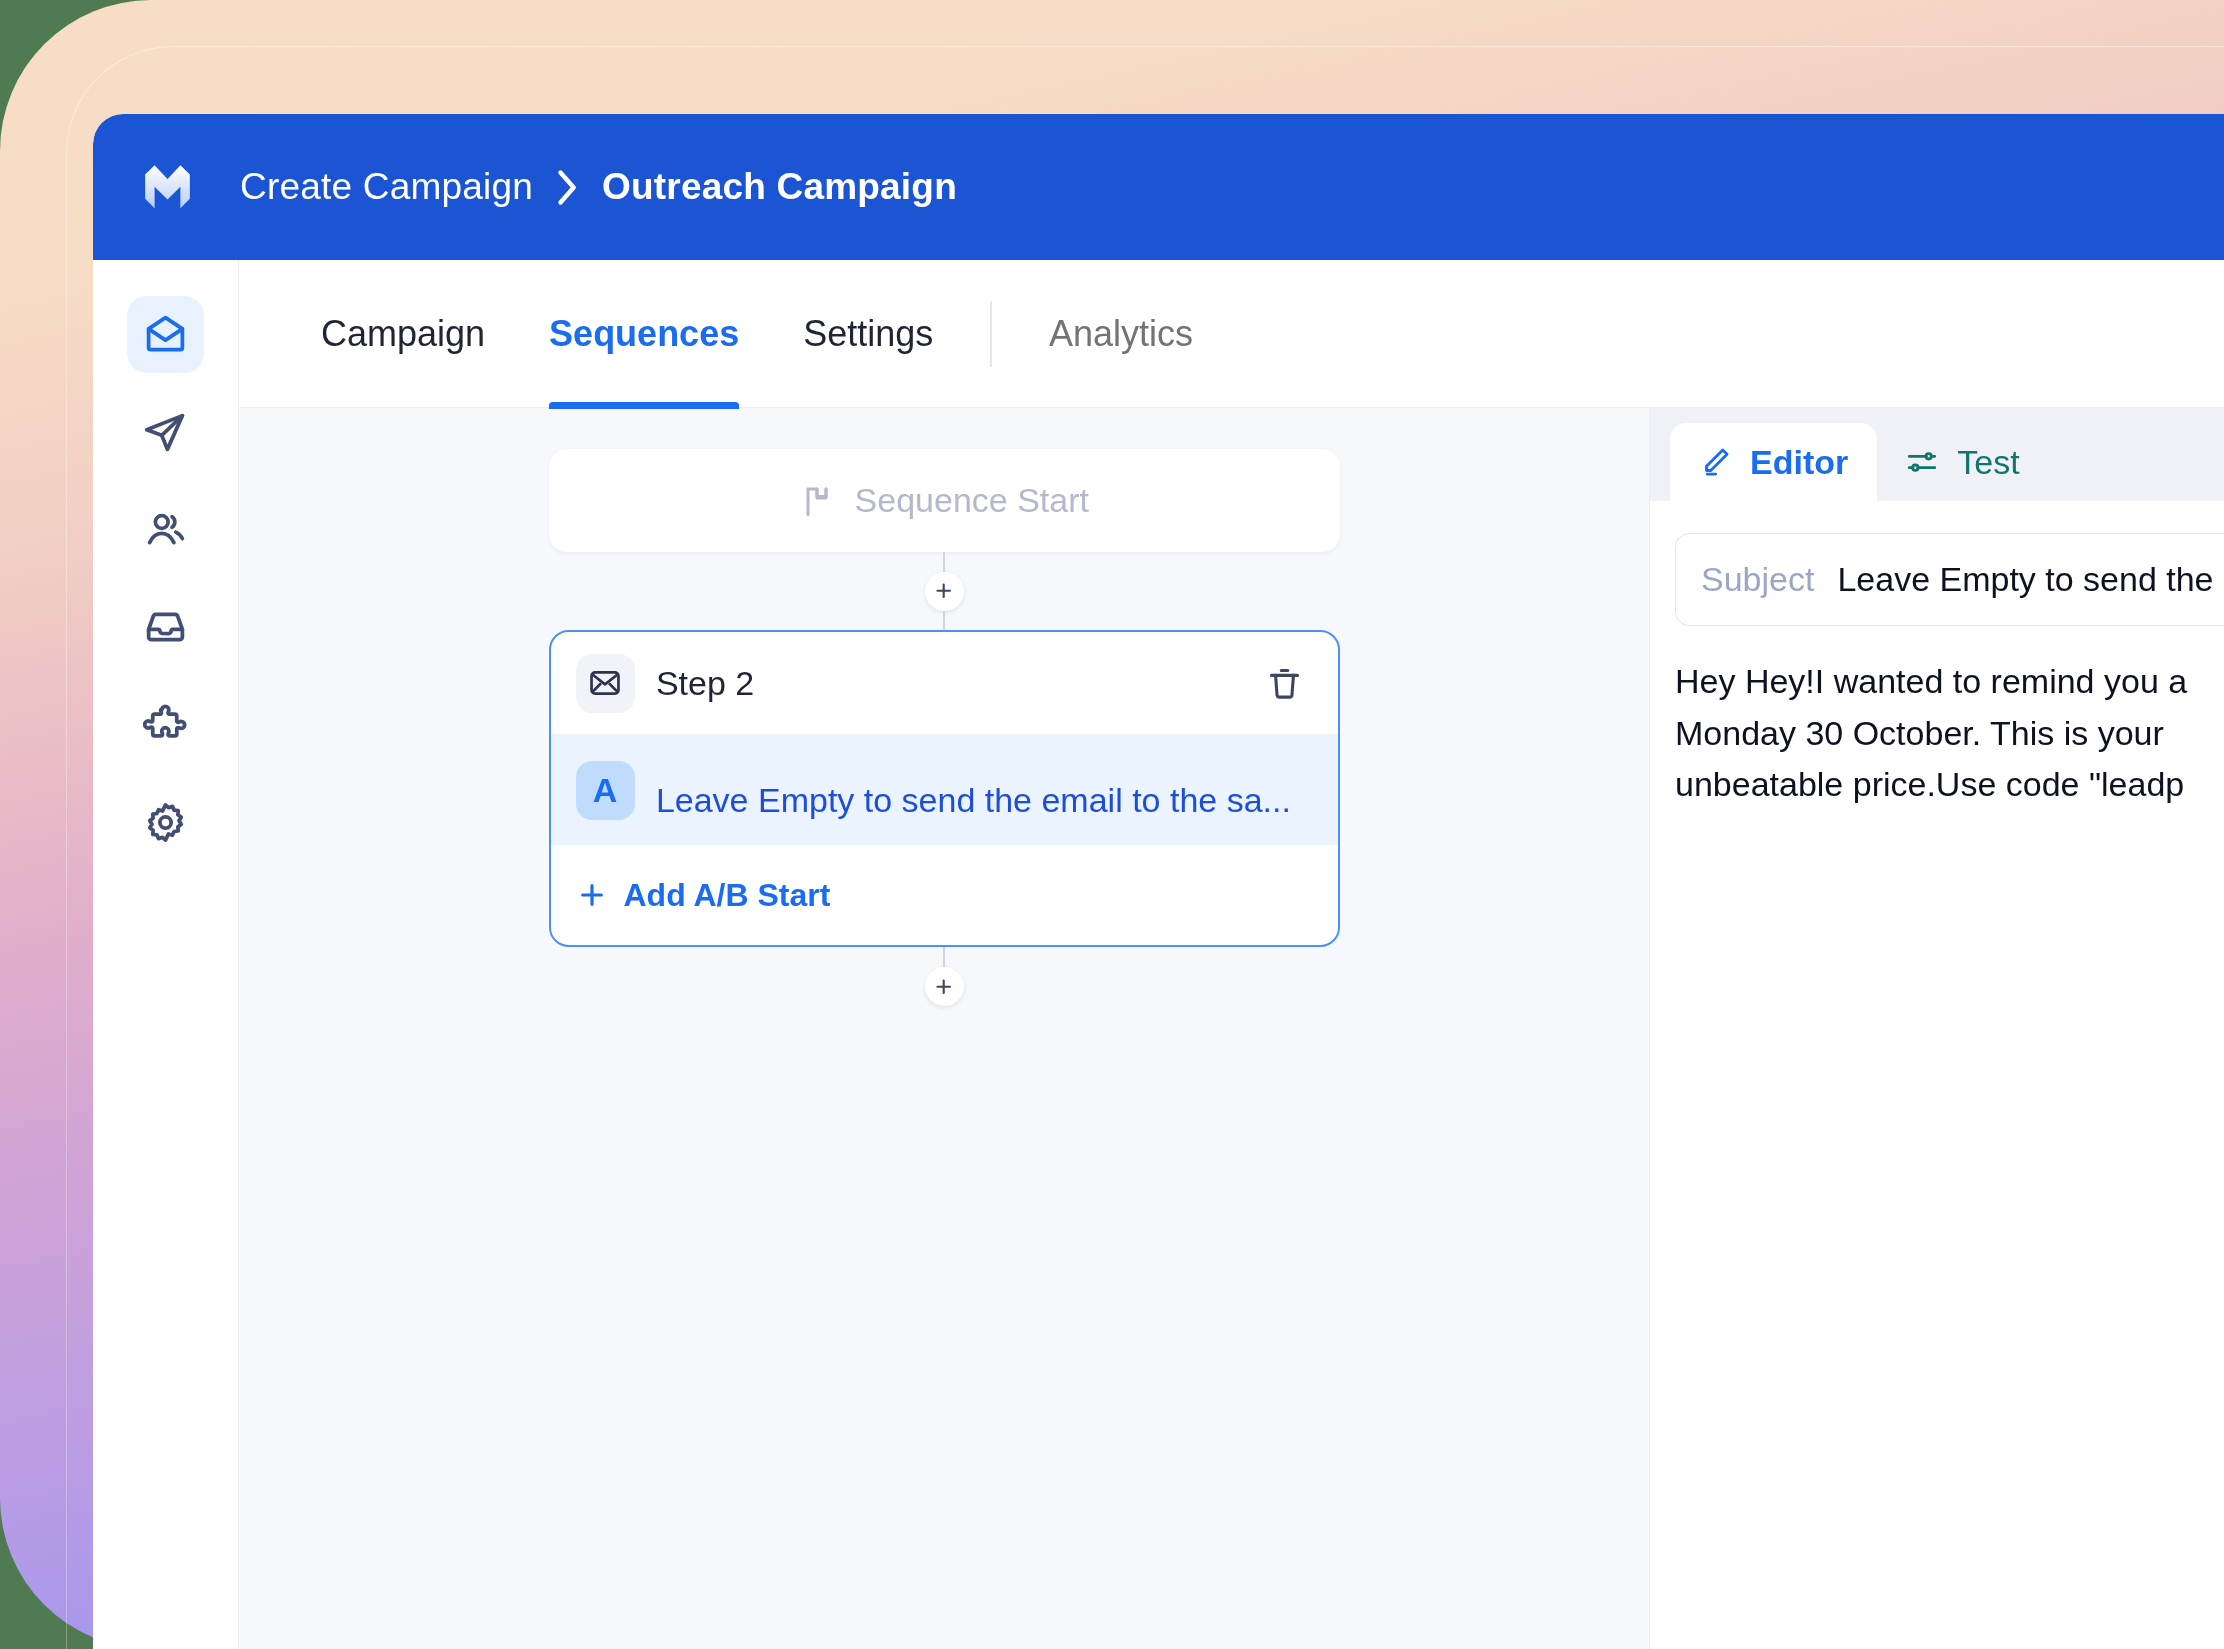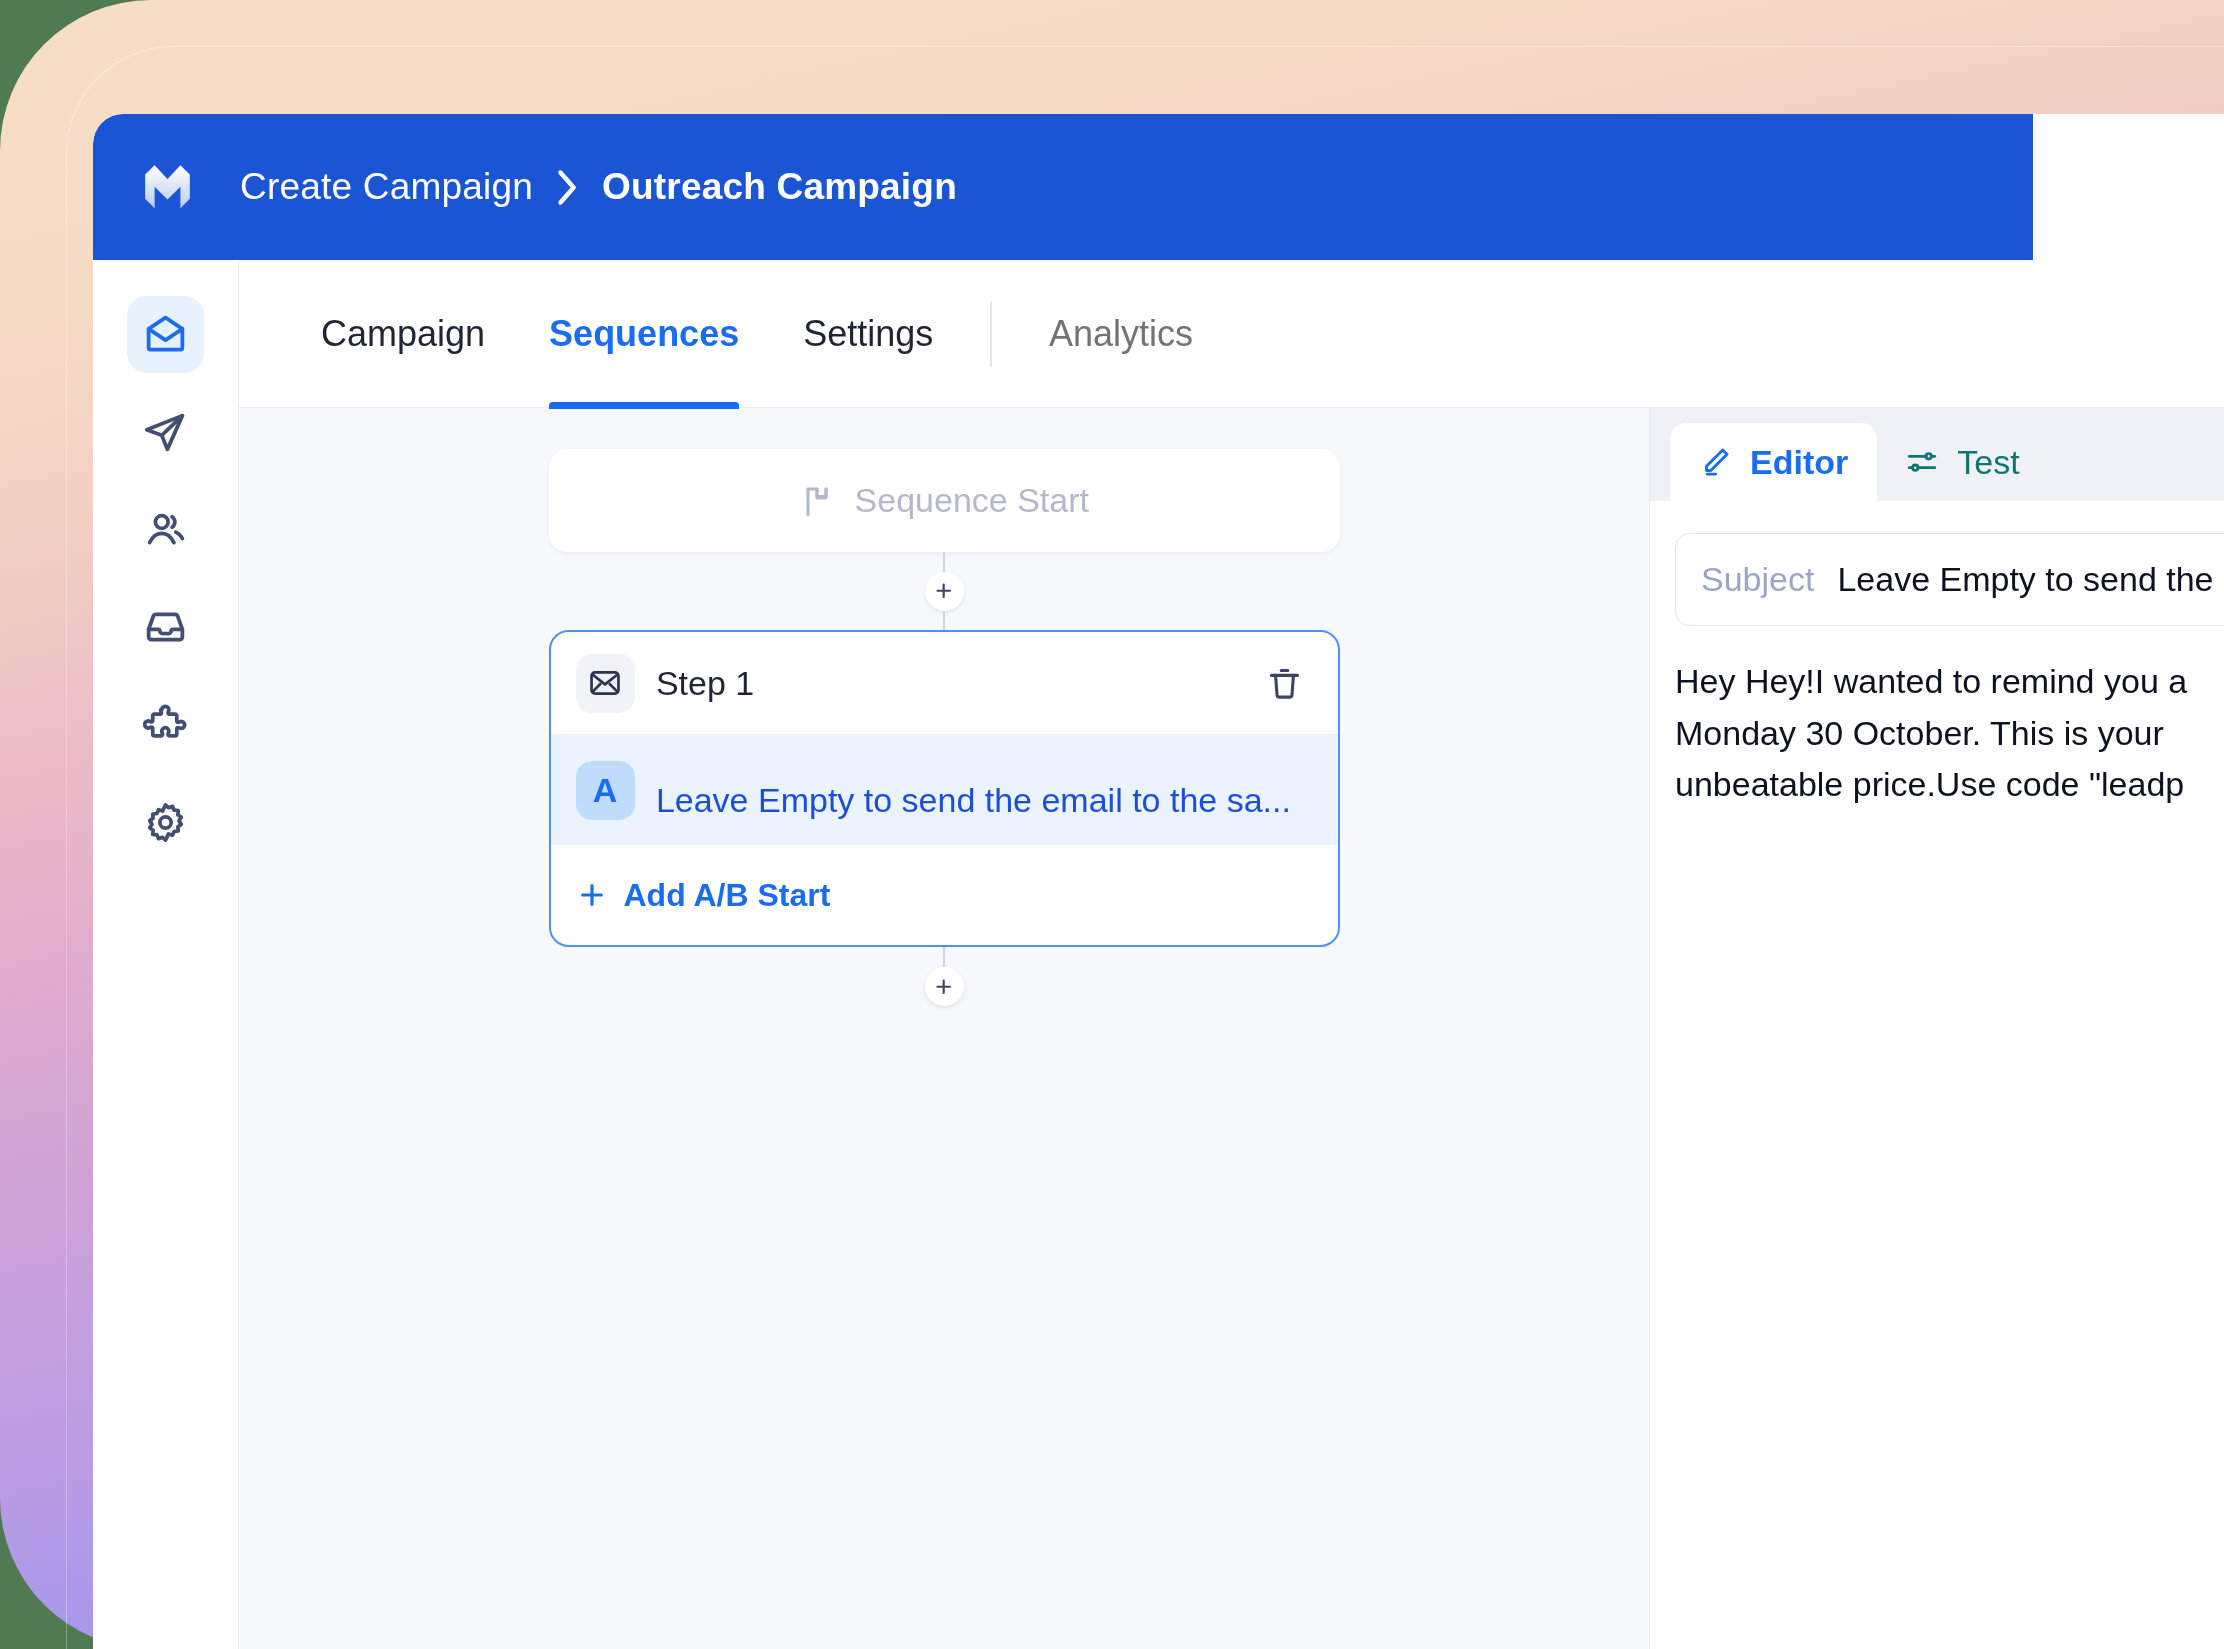--- a/index.html
+++ b/index.html
@@ -40,21 +40,21 @@
     left: 93px; top: 114px;
     width: 2132px; height: 1535px;
     background: #ffffff;
     border-radius: 30px 0 0 0;
     overflow: hidden;
   }
 
   
   #header {
     position: absolute; left: 0; top: 0;
-    width: 1940px; height: 146px;
+    width: 2132px; height: 146px;
     background: #1b55d4;
     border-radius: 30px 0 0 0;
     display: flex; align-items: center;
     padding-left: 47px;
     text-align: right;
   }
   #logo { width: 55px; height: 55px; flex: none; }
   .crumbs {
     display: flex; align-items: center;
     margin-left: 45px; gap: 23px;
@@ -361,21 +361,21 @@
 
             <div class="step-card">
               <div class="step-head">
                 <div class="step-icon-box">
                   <svg width="34" height="34" viewBox="0 0 24 24" fill="none" stroke="currentColor" stroke-width="1.9" stroke-linejoin="round">
                     <rect x="2.5" y="4.5" width="19" height="15" rx="2.5"></rect>
                     <path d="M2.5 5.5 L12 13 L21.5 5.5"></path>
                     <path d="M2.8 18.6 L9.2 12.2 M21.2 18.6 L14.8 12.2"></path>
                   </svg>
                 </div>
-                <span class="step-title">Step 1</span>
+                <span class="step-title">Step 2</span>
                 <div class="step-spacer"></div>
                 <div class="trash-btn">
                   <svg width="39" height="39" viewBox="0 0 24 24" fill="none" stroke="currentColor" stroke-width="1.9" stroke-linecap="round" stroke-linejoin="round">
                     <path d="M4 7 h16"></path>
                     <path d="M10 4 h4"></path>
                     <path d="M6.5 7 l.9 12 a1.5 1.5 0 0 0 1.5 1.4 h6.2 a1.5 1.5 0 0 0 1.5 -1.4 L17.5 7"></path>
                   </svg>
                 </div>
               </div>
 

